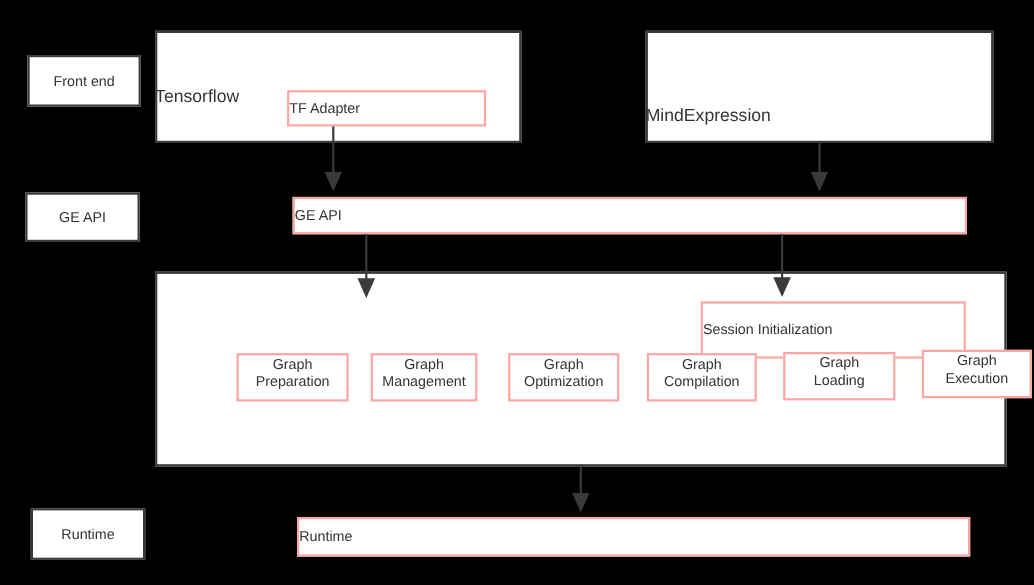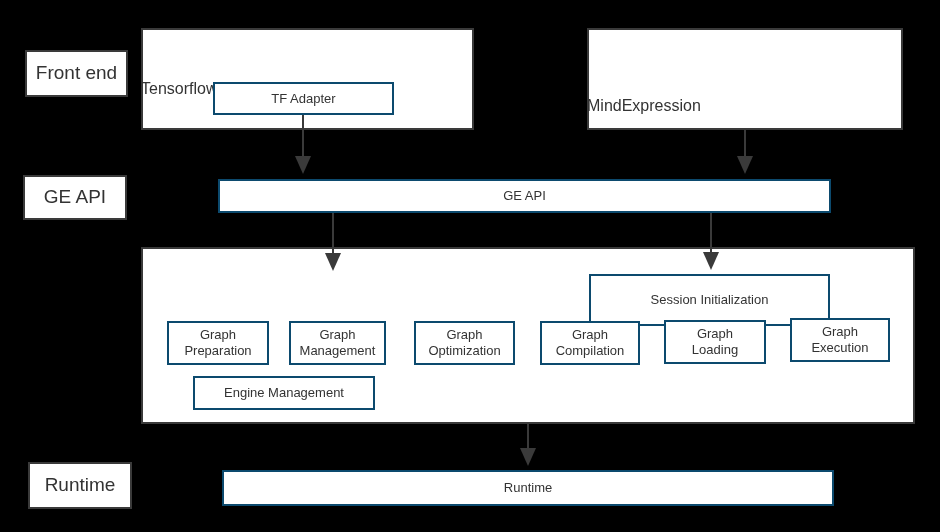--- a/index.html
+++ b/index.html
@@ -4,27 +4,27 @@
 <style>
   html,body{margin:0;padding:0;background:#000;}
   body{width:940px;height:532px;overflow:hidden;
        font-family:"Liberation Sans","DejaVu Sans",sans-serif;}
   #canvas{position:relative;width:940px;height:532px;background:#000;}
 
   .box{position:absolute;background:#fff;border:2px solid #3a3a3a;
        box-sizing:border-box;display:flex;align-items:center;
        justify-content:center;text-align:center;color:#333;
        font-size:13px;line-height:1.18;}
-  .layer-label{font-size:19px;}
+  .layer-label{font-size:13px;}
   .panel{position:absolute;background:#fff;border:2px solid #3a3a3a;
          box-sizing:border-box;}
-  .inner{position:absolute;background:#fff;border:2px solid #0c4a6e;
+  .inner{position:absolute;background:#fff;border:2px solid #fca5a5;
          box-sizing:border-box;display:flex;align-items:center;
-         justify-content:center;text-align:center;color:#333;font-size:13px;
-         line-height:1.2;}
+         justify-content:flex-start;text-align:center;color:#333;font-size:13px;
+         line-height:1.2;margin-left:48px;}
   .big-title{position:absolute;color:#333;font-size:16px;text-align:left;margin-top:25px;}
   svg.arrows{position:absolute;left:0;top:0;width:940px;height:532px;
              pointer-events:none;}
 </style>
 </head>
 <body>
 
 <div id="canvas">
 
   <div class="box layer-label" style="left:25px;top:50px;width:103px;height:47px;">
@@ -83,23 +83,20 @@
   <div class="inner" style="left:664px;top:320px;width:102px;height:44px;flex-direction:column;">
     <span>Graph</span>
     <span>Loading</span>
   </div>
 
   <div class="inner" style="left:790px;top:318px;width:100px;height:44px;flex-direction:column;">
     <span>Graph</span>
     <span>Execution</span>
   </div>
 
-  <div class="inner" style="left:193px;top:376px;width:182px;height:34px;">
-    <span>Engine Management</span>
-  </div>
 
 
 
   <div class="inner" style="left:222px;top:470px;width:612px;height:36px;">
     <span>Runtime</span>
   </div>
 
   <svg class="arrows">
     <defs>
       <marker id="ah" markerWidth="9" markerHeight="9" refX="7.5" refY="4" orient="auto" markerUnits="strokeWidth">

